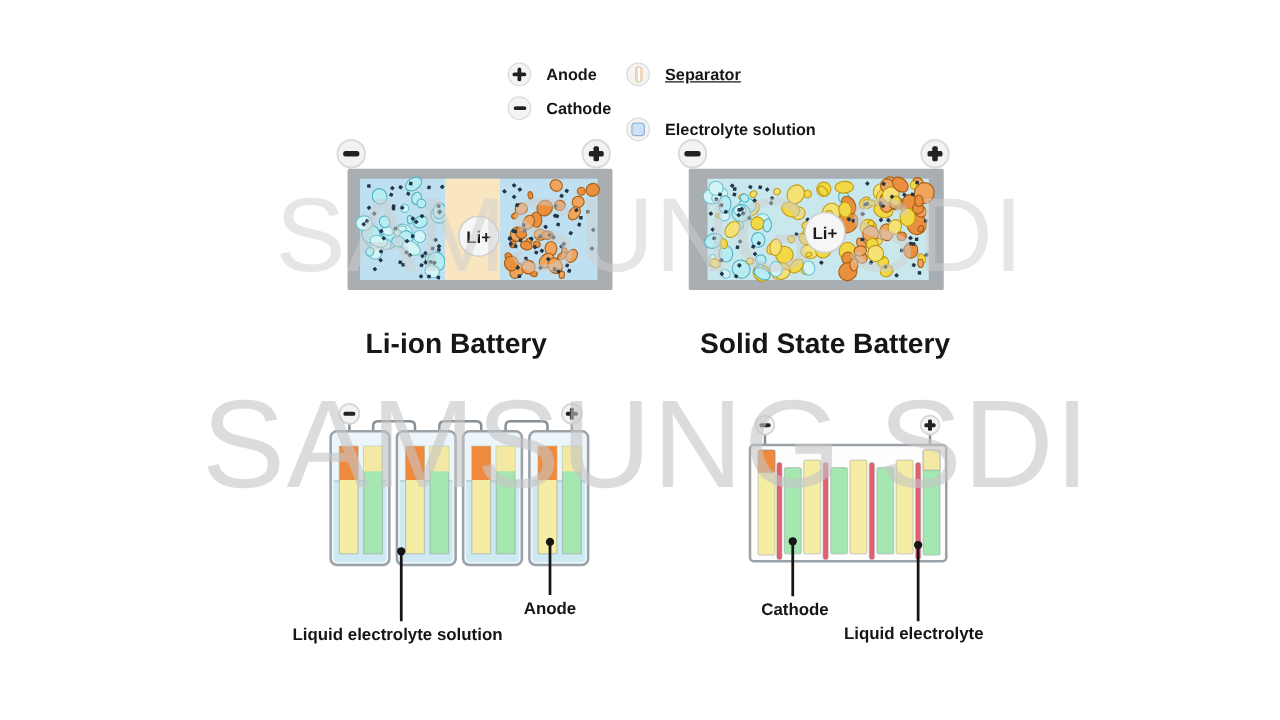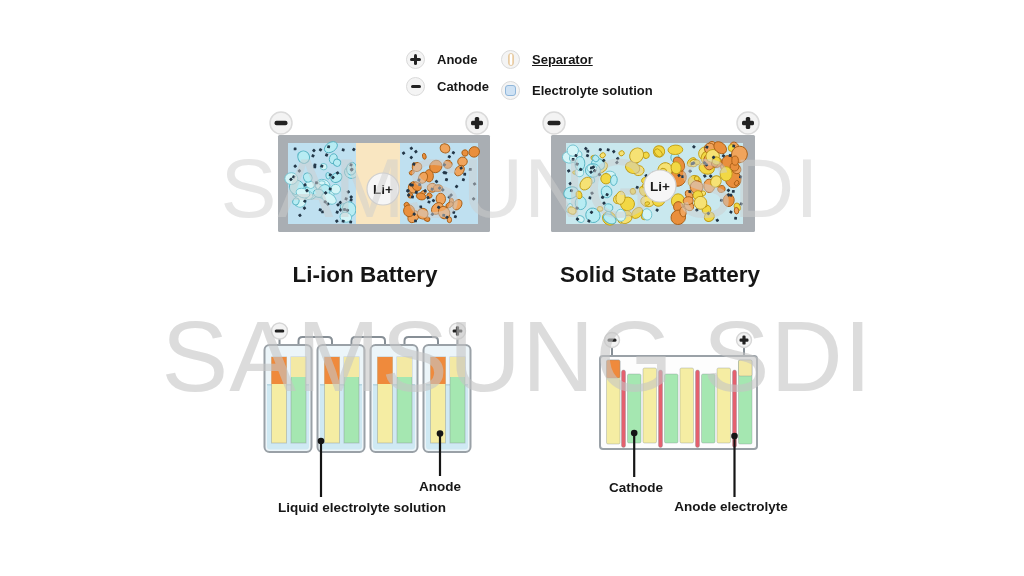--- a/index.html
+++ b/index.html
@@ -515,27 +515,27 @@
         <span class="glyph-minus"></span>
       </span>
     <span class="legend-label">Cathode</span>
   </div>
   <div class="legend-item" style="left:501px;top:50px;text-decoration:underline;">
     <span class="legend-icon">
         <span class="glyph-sep"></span>
       </span>
     <span class="legend-label">Separator</span>
   </div>
-  <div class="legend-item" style="left:501px;top:81px;">
+  <div class="legend-item" style="left:501px;top:94px;">
     <span class="legend-icon">
         <span class="glyph-elec"></span>
       </span>
     <span class="legend-label">Electrolyte solution</span>
   </div>
 
   <div class="title" style="left:365px;top:262px;">Li-ion Battery</div>
   <div class="title" style="left:660px;top:262px;">Solid State Battery</div>
 
-  <div class="pack-label" style="left:318px;top:500px;margin-left:44px;">Liquid electrolyte solution</div>
+  <div class="pack-label" style="left:318px;top:500px;">Liquid electrolyte solution</div>
   <div class="pack-label" style="left:440px;top:479px;">Anode</div>
   <div class="pack-label" style="left:636px;top:480px;">Cathode</div>
-  <div class="pack-label" style="left:731px;top:499px;">Anode electrolyte</div>
+  <div class="pack-label" style="left:731px;top:499px;">Liquid electrolyte</div>
 </div>
 
 </body></html>

